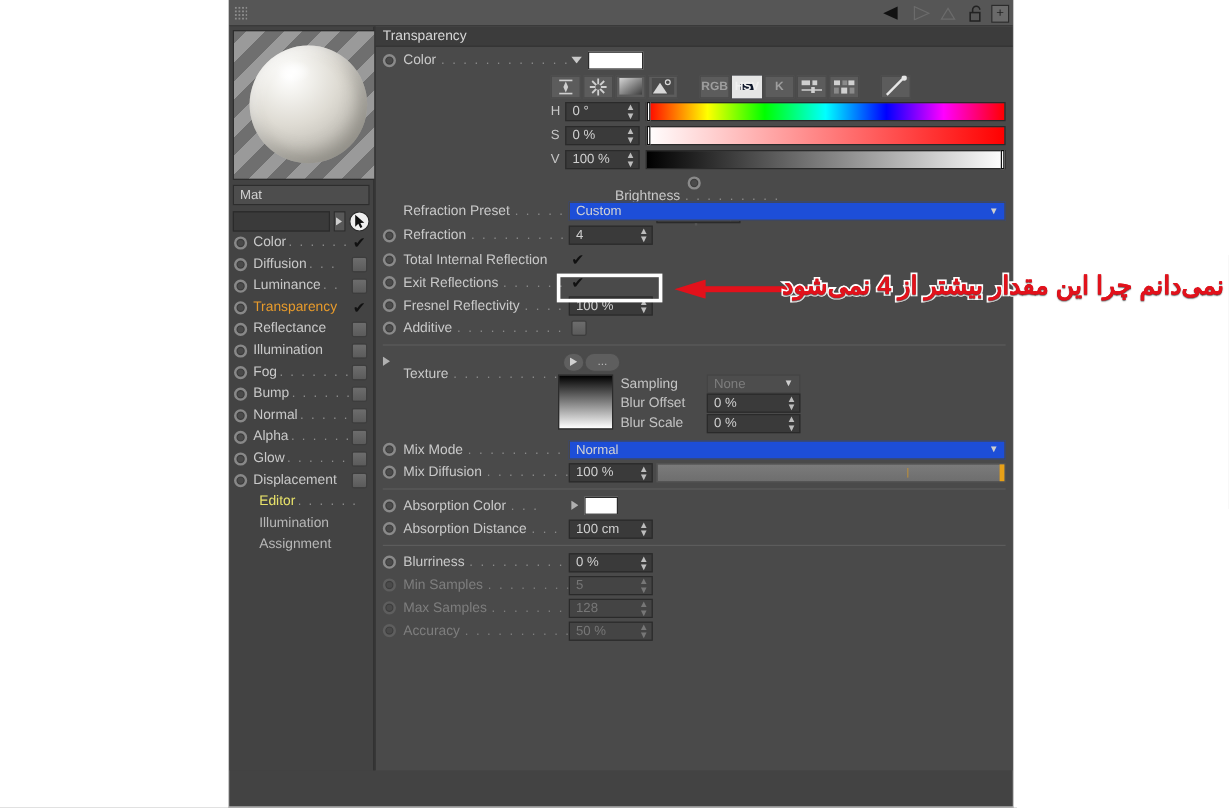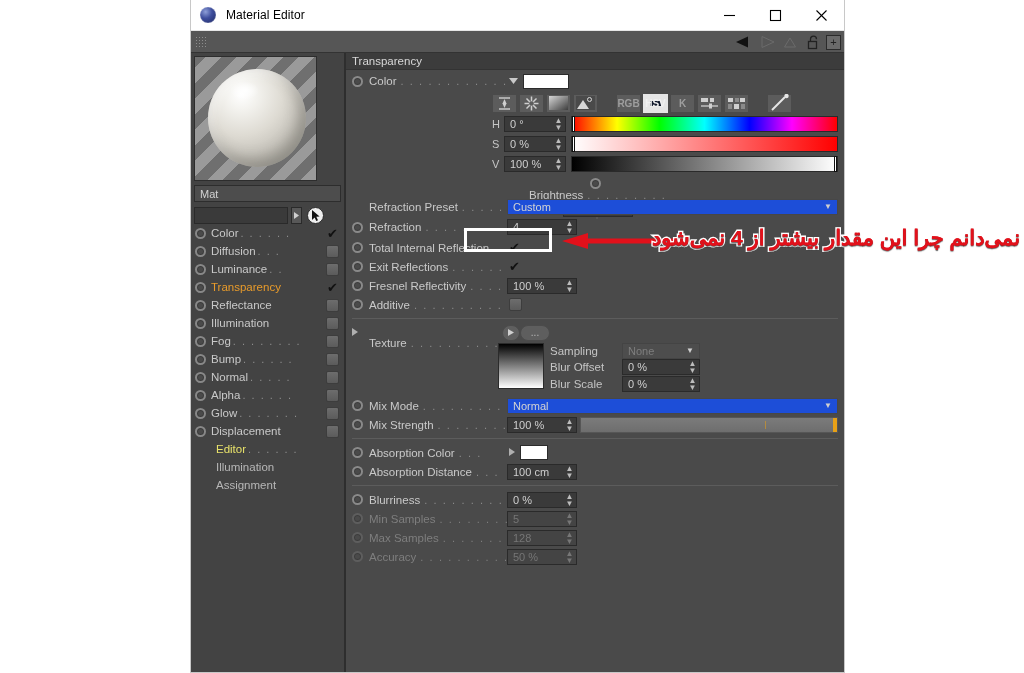--- a/index.html
+++ b/index.html
@@ -80,21 +80,21 @@
     background: #6a6a6a;
     display:flex;align-items:center;justify-content:center;
     font-size: 11px; color:#222; line-height:1;
   }
 
   
   #body { display: flex; height: calc(673px - 31px - 22px); }
 
   
   #leftcol {
-    width: 154px;
+    width: 121px;
     background: #434343;
     border-right: 1px solid #2e2e2e;
     flex: none;
     padding: 3px 3px 0 3px;
   }
   #preview {
     width: 123px; height: 125px;
     border: 1px solid #2d2d2d;
     position: relative; overflow: hidden;
     background:
@@ -351,42 +351,20 @@
     width: 88px; height: 24px;
     border: 3px solid #ffffff;
     pointer-events: none;
   }
 </style>
 </head>
 <body>
 
 <div id="window">
 
-  <div id="titlebar">
-    <div id="app-logo"></div>
-    <div id="app-title">Material Editor</div>
-    <div id="win-buttons">
-      <div class="winbtn">
-        <svg width="13" height="13" viewBox="0 0 13 13">
-            <line x1="1" y1="6.5" x2="12" y2="6.5" stroke="#000" stroke-width="1.1"></line>
-          </svg>
-      </div>
-      <div class="winbtn">
-        <svg width="13" height="13" viewBox="0 0 13 13">
-            <rect x="1.5" y="1.5" width="10" height="10" fill="none" stroke="#000" stroke-width="1.1"></rect>
-          </svg>
-      </div>
-      <div class="winbtn">
-        <svg width="13" height="13" viewBox="0 0 13 13">
-            <line x1="1.5" y1="1.5" x2="11.5" y2="11.5" stroke="#000" stroke-width="1.1"></line>
-            <line x1="11.5" y1="1.5" x2="1.5" y2="11.5" stroke="#000" stroke-width="1.1"></line>
-          </svg>
-      </div>
-    </div>
-  </div>
 
   <div id="toolstrip">
     <div id="grip"></div>
     <div id="toolstrip-right">
       <div class="tsicon">
         <svg width="20" height="12" viewBox="0 0 20 12">
             <polygon points="2,6 14,0.5 14,11.5" fill="#111"></polygon>
           </svg>
       </div>
       <div class="tsicon">
@@ -775,21 +753,21 @@
         </div>
         <div class="combo" style="margin-right:6px;">
           <span>Normal</span>
           <span class="car">▼</span>
         </div>
       </div>
 
       <div class="prow">
         <span class="radio"></span>
         <div class="labelwrap">
-          <span class="name">Mix Strength</span>
+          <span class="name">Mix Diffusion</span>
           <span class="dots" style="margin-left:4px;">. . . . . . . . .</span>
         </div>
         <div class="numfield" style="width:70px;">
           <span>100 %</span>
           <span class="spin">▲<br>▼</span>
         </div>
         <div class="slider" style="margin-right:6px;">
           <div class="midtick" style="left:72%;"></div>
           <div class="knob"></div>
         </div>

